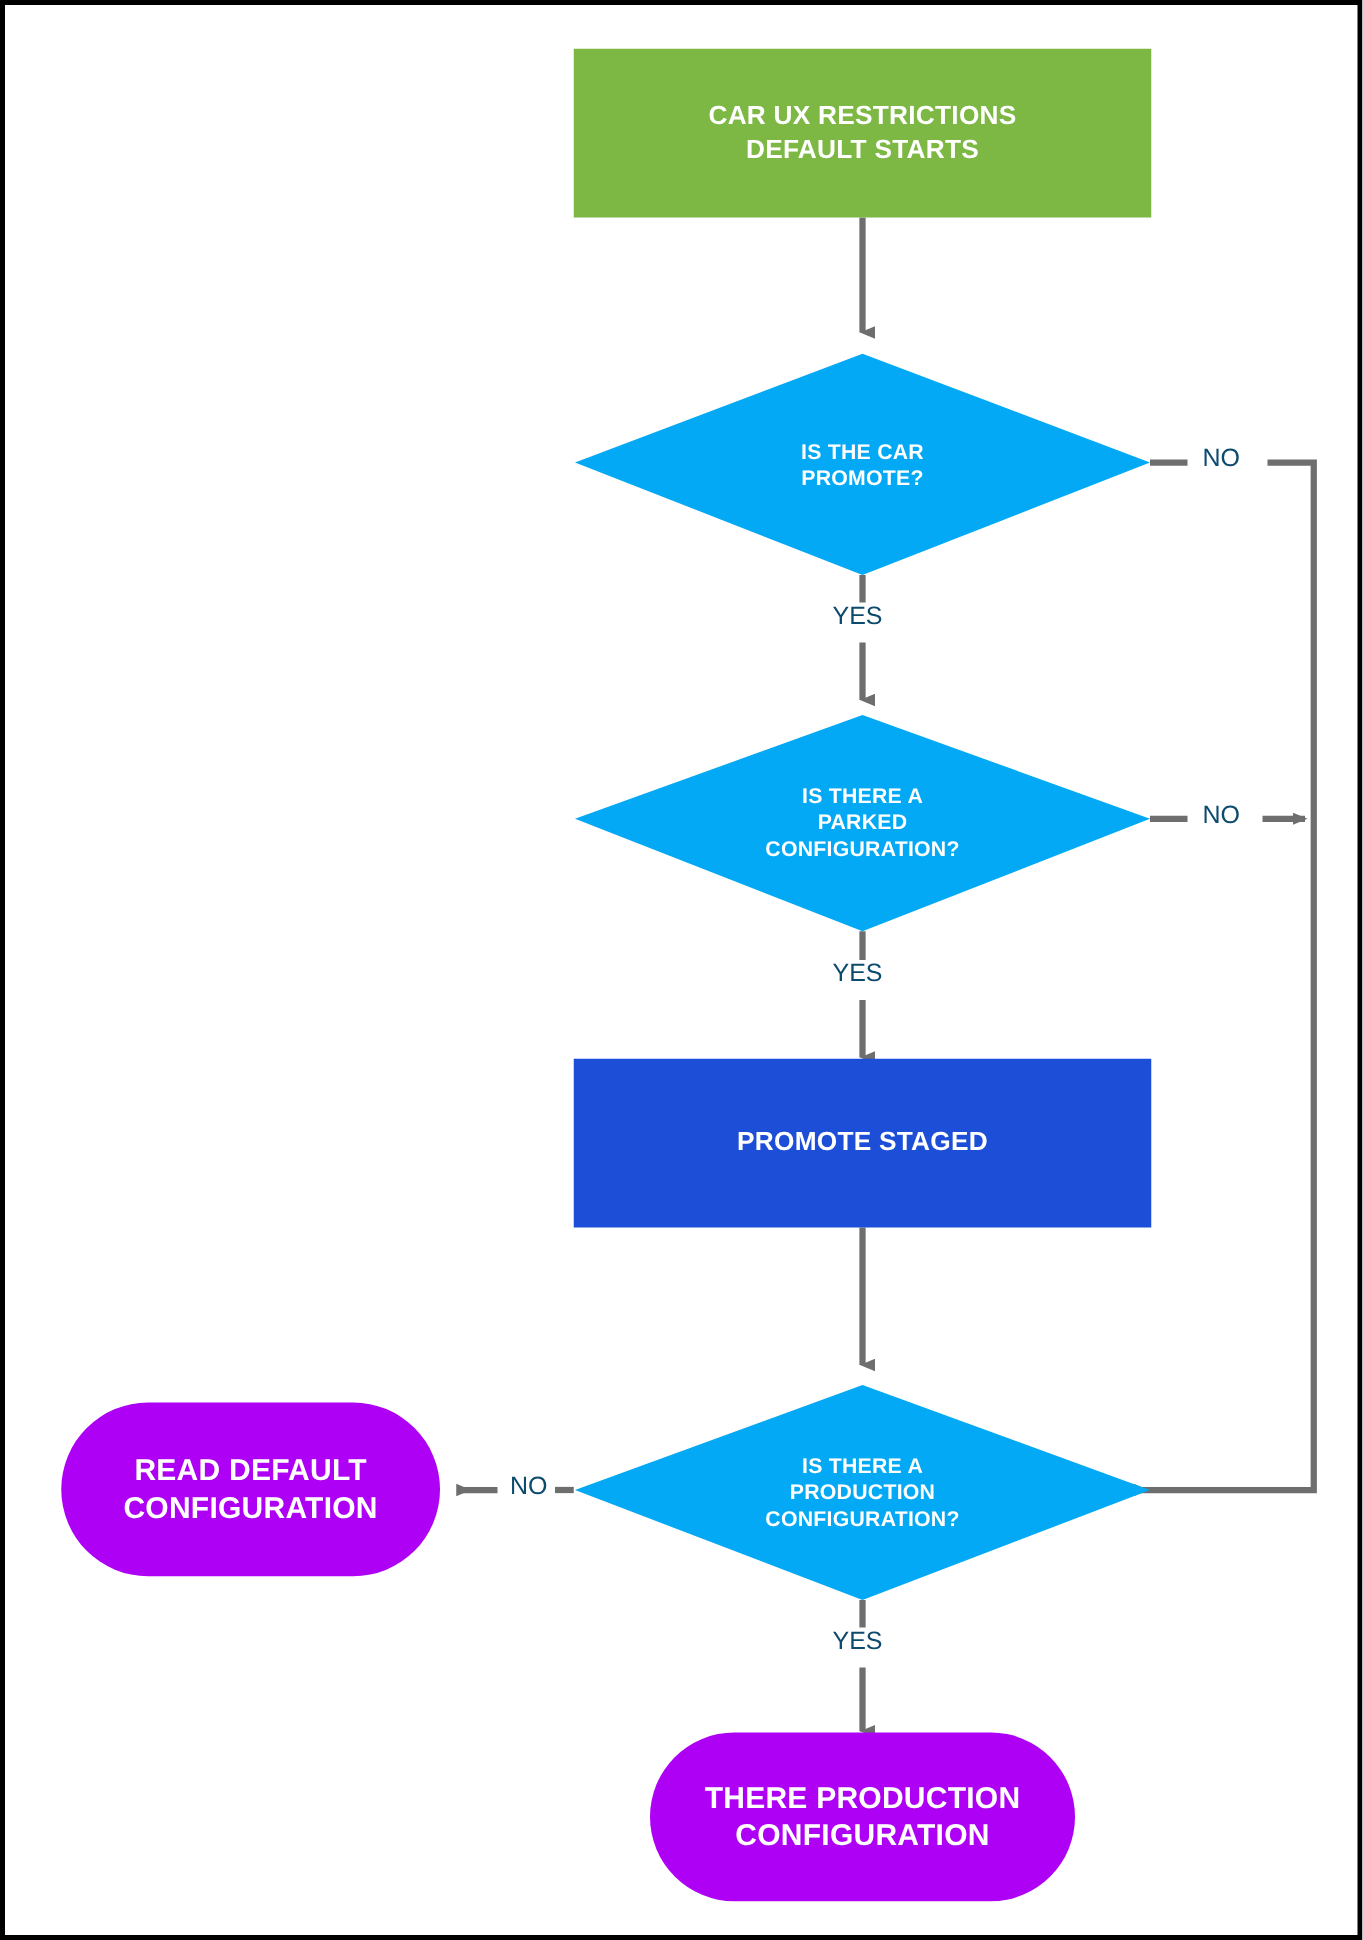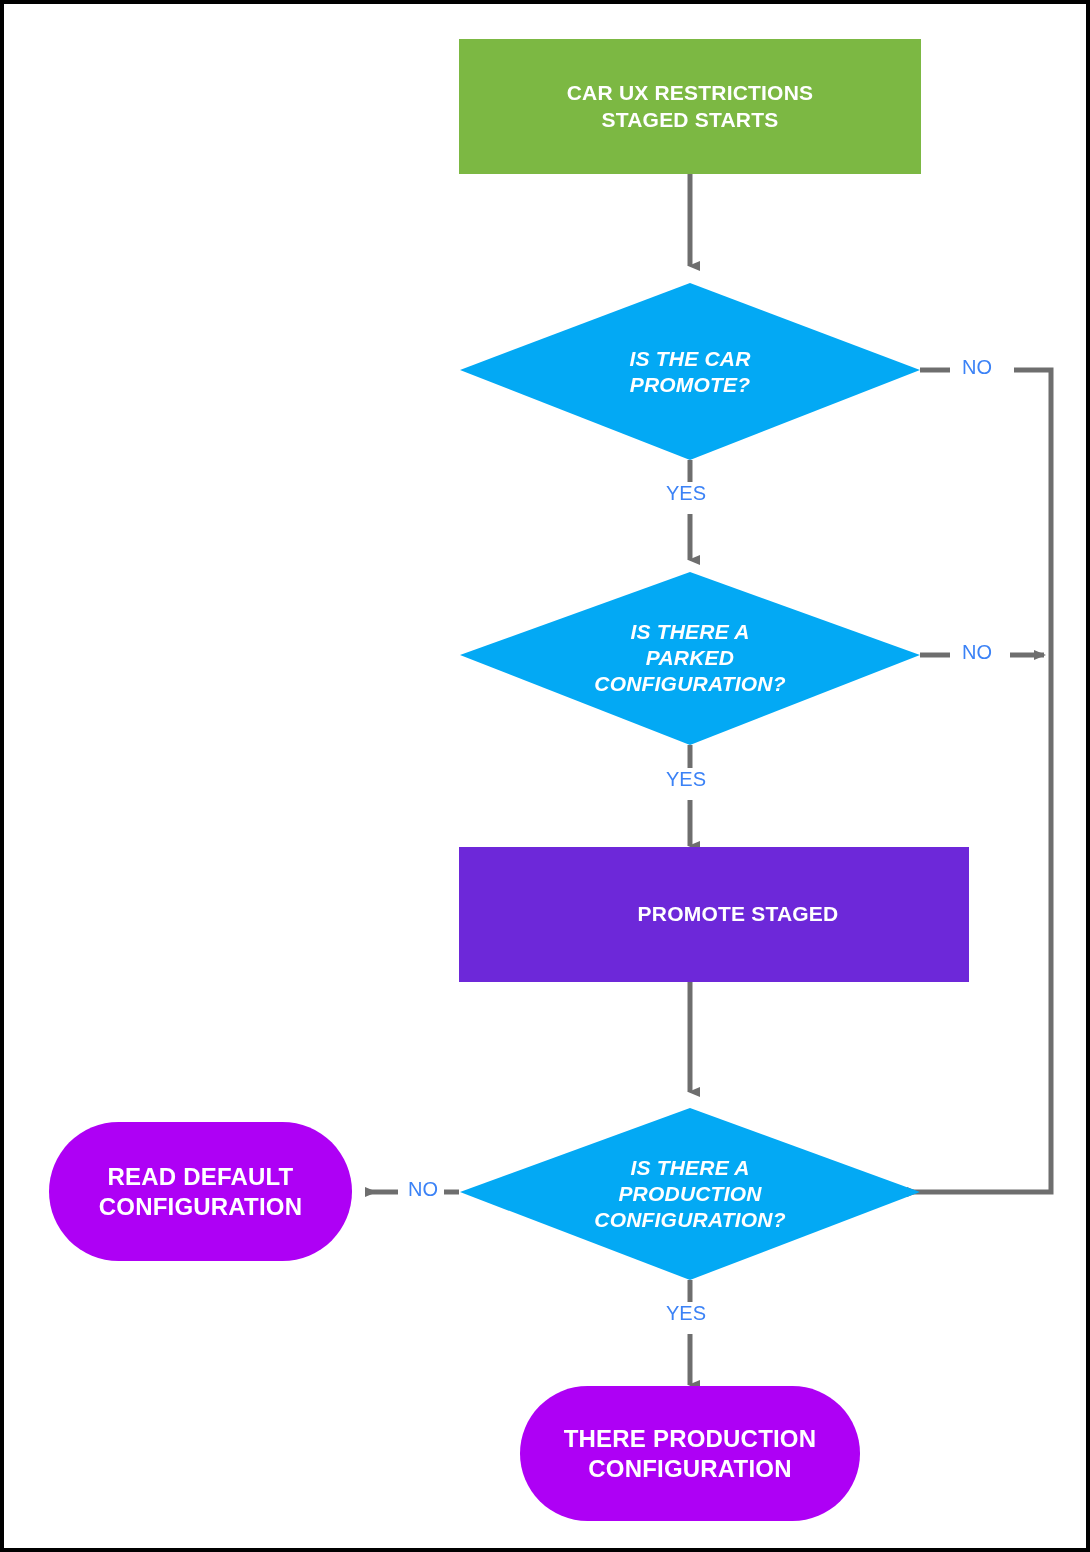--- a/index.html
+++ b/index.html
@@ -35,29 +35,28 @@
     font-family: "Liberation Sans", sans-serif;
     letter-spacing: 0.2px;
     line-height: 1.25;
     z-index: 3;
     pointer-events: auto;
   }
   .node-process {
     font-size: 21px;
   }
   .node-decision {
-    font-size: 21px;
-    font-style: italic;
+    font-size: 17px;
   }
   .node-terminal {
     font-size: 24px;
   }
   .edge-label {
     position: absolute;
-    color: #3b82f6;
+    color: #0c4a6e;
     font-size: 20px;
     font-weight: normal;
     font-family: "Liberation Sans", sans-serif;
     white-space: nowrap;
     z-index: 4;
   }
 </style>
 </head>
 <body>
 
@@ -117,40 +116,40 @@
 
   <svg class="svg-layer" viewBox="0 0 1090 1552" xmlns="http://www.w3.org/2000/svg" style="z-index:2;">
     <polygon points="686,279 916,366 686,456 456,366" fill="#03A9F4"></polygon>
     <polygon points="686,568 916,651 686,741 456,651" fill="#03A9F4"></polygon>
     <polygon points="686,1104 916,1188 686,1276 456,1188" fill="#03A9F4"></polygon>
   </svg>
 
   <div class="node node-process" style="left:455px; top:35px; width:462px; height:135px; background:#7CB843;">
     <div>
       <div>CAR UX RESTRICTIONS</div>
-      <div>STAGED STARTS</div>
+      <div>DEFAULT STARTS</div>
     </div>
   </div>
 
   <div class="node node-decision" style="left:546px; top:309px; width:280px; height:118px; background:transparent;">
     <div>
       <div>IS THE CAR</div>
       <div>PROMOTE?</div>
     </div>
   </div>
 
   <div class="node node-decision" style="left:526px; top:594px; width:320px; height:120px; background:transparent;">
     <div>
       <div>IS THERE A</div>
       <div>PARKED</div>
       <div>CONFIGURATION?</div>
     </div>
   </div>
 
-  <div class="node node-process" style="left:455px; top:843px; width:462px; height:135px; background:#6d28d9;padding-left:48px;">
+  <div class="node node-process" style="left:455px; top:843px; width:462px; height:135px; background:#1d4ed8;">
     <div>
       <div>PROMOTE STAGED</div>
     </div>
   </div>
 
   <div class="node node-decision" style="left:526px; top:1130px; width:320px; height:120px; background:transparent;">
     <div>
       <div>IS THERE A</div>
       <div>PRODUCTION</div>
       <div>CONFIGURATION?</div>

